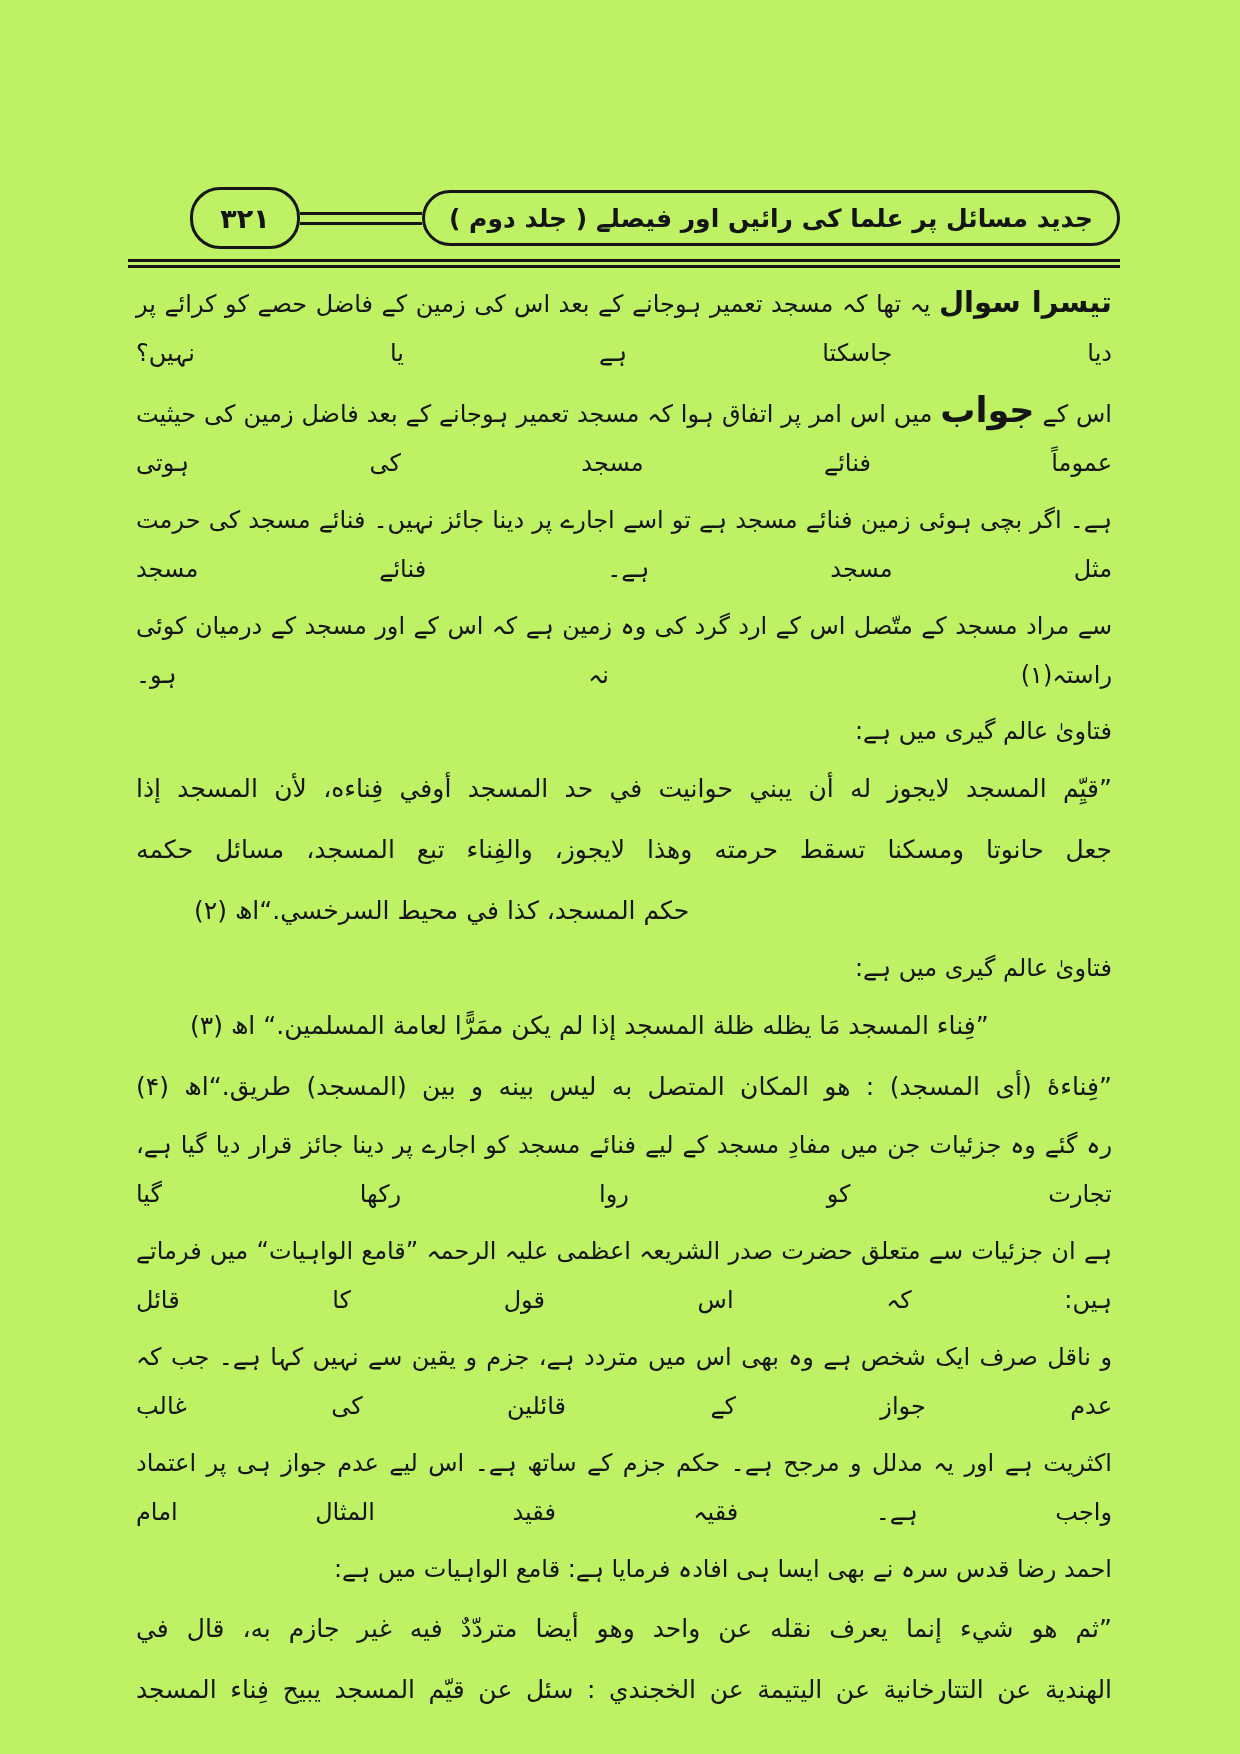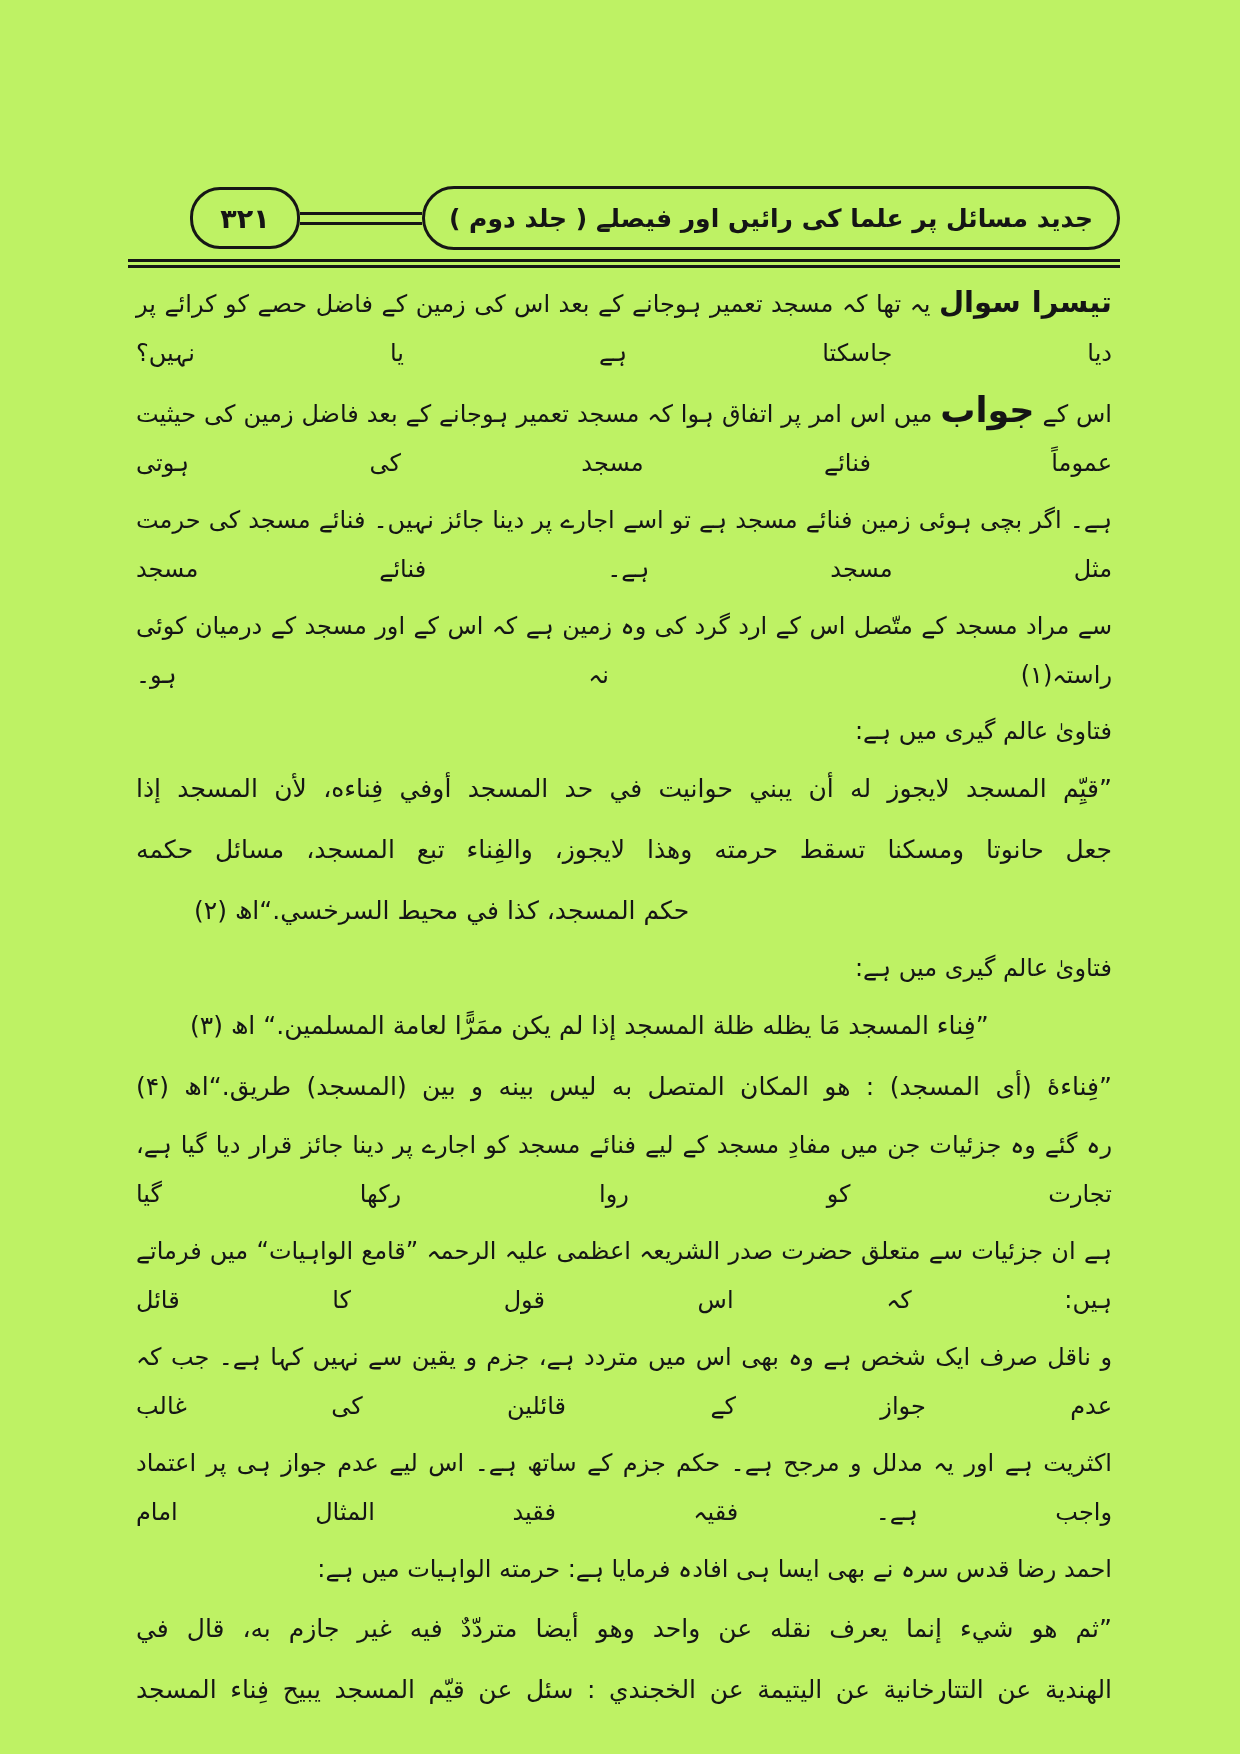--- a/index.html
+++ b/index.html
@@ -20,21 +20,21 @@
     margin-left:62px;
     border:3px solid #161616; border-radius:30px;
     display:flex; align-items:center; justify-content:center;
     font-size:27px; font-weight:bold;
   }
   .header-connector {
     flex:1 1 auto; height:13px; box-sizing:border-box;
     border-top:3px solid #161616; border-bottom:3px solid #161616;
   }
   .title-capsule {
-    flex:none; min-width:372px; height:64px; box-sizing:border-box;
+    flex:none; min-width:372px; height:56px; box-sizing:border-box;
     border:3px solid #161616; border-radius:36px;
     display:flex; align-items:center; justify-content:center;
     padding:0 24px; direction:rtl;
     font-size:25px; font-weight:bold; white-space:nowrap;
   }
   .double-rule {
     margin-top:6px; height:9px; box-sizing:border-box; width:100%;
     border-top:3px solid #161616; border-bottom:3px solid #161616;
   }
   
@@ -91,20 +91,20 @@
 
     <p class="a leftpos2">”فِناء المسجد مَا يظله ظلة المسجد إذا لم يكن ممَرًّا لعامة المسلمين.“ اھ (۳)</p>
 
 
     <p class="a stretch">”فِناءهٔ (أی المسجد) : هو المكان المتصل به ليس بينه و بين (المسجد) طريق.“اھ (۴)</p>
 
     <p class="u stretch">رہ گئے وہ جزئیات جن میں مفادِ مسجد کے لیے فنائے مسجد کو اجارے پر دینا جائز قرار دیا گیا ہے، تجارت کو روا رکھا گیا</p>
     <p class="u stretch">ہے ان جزئیات سے متعلق حضرت صدر الشریعہ اعظمی علیہ الرحمہ ”قامع الواہیات“ میں فرماتے ہیں: کہ اس قول کا قائل</p>
     <p class="u stretch">و ناقل صرف ایک شخص ہے وہ بھی اس میں متردد ہے، جزم و یقین سے نہیں کہا ہے۔ جب کہ عدم جواز کے قائلین کی غالب</p>
     <p class="u stretch">اکثریت ہے اور یہ مدلل و مرجح ہے۔ حکم جزم کے ساتھ ہے۔ اس لیے عدم جواز ہی پر اعتماد واجب ہے۔ فقیہ فقید المثال امام</p>
-    <p class="u right">احمد رضا قدس سرہ نے بھی ایسا ہی افادہ فرمایا ہے: حرمته الواہیات میں ہے:</p>
+    <p class="u right">احمد رضا قدس سرہ نے بھی ایسا ہی افادہ فرمایا ہے: قامع الواہیات میں ہے:</p>
 
     <p class="a stretch">”ثم هو شيء إنما يعرف نقله عن واحد وهو أيضا متردّدٌ فيه غير جازم به، قال في</p>
     <p class="a stretch">الهندية عن التتارخانية عن اليتيمة عن الخجندي : سئل عن قيّم المسجد يبيح فِناء المسجد</p>
 
   </main>
 
 </div>
 
 </body></html>

